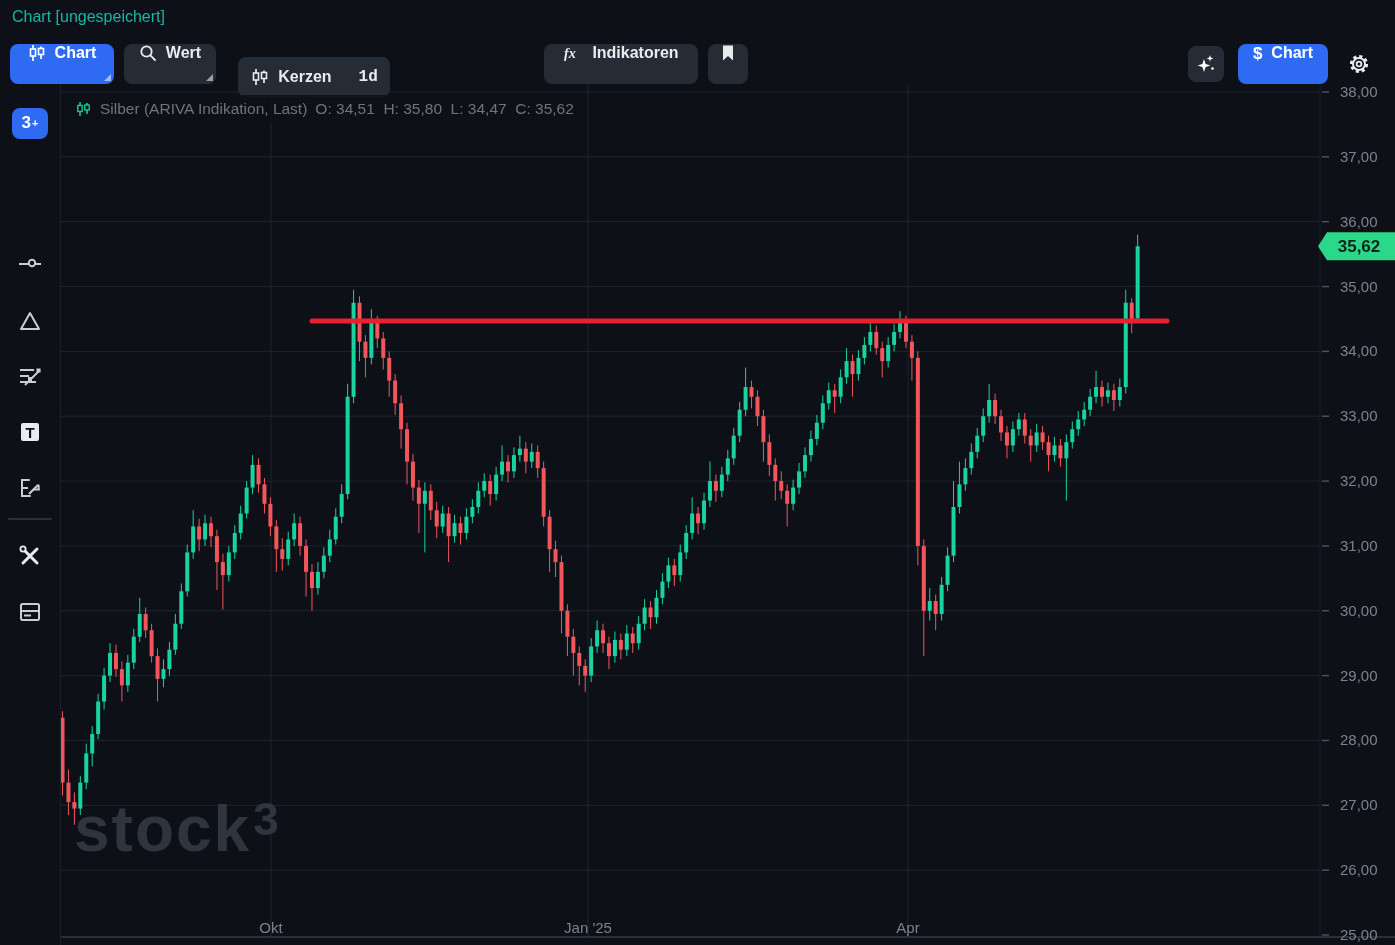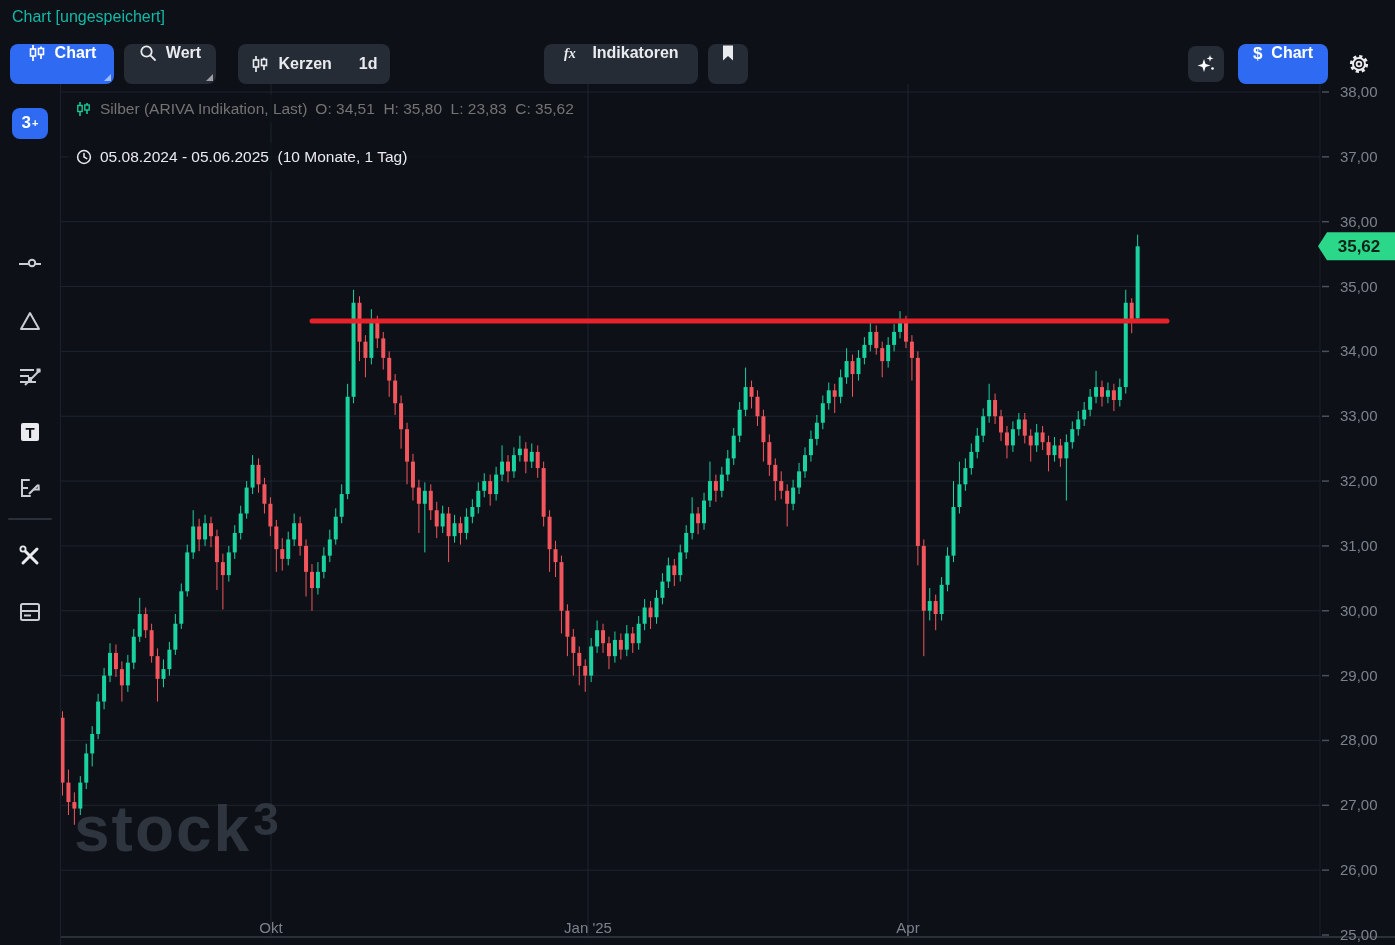--- a/index.html
+++ b/index.html
@@ -473,30 +473,23 @@
     <div class="row row1">
       <svg width="16" height="16" viewBox="0 0 16 16">
         <g stroke="#17c993" stroke-width="1.6">
             <line x1="4" y1="1" x2="4" y2="15"></line>
             <line x1="11" y1="2" x2="11" y2="13"></line>
           </g>
         <rect x="1.8" y="4.5" width="4.4" height="6" fill="#0d1117" stroke="#17c993" stroke-width="1.4"></rect>
         <rect x="8.8" y="4" width="4.4" height="5" fill="#0d1117" stroke="#17c993" stroke-width="1.4"></rect>
       </svg>
       <span class="pre">Silber (ARIVA Indikation, Last)</span>
-      <span class="pre">O: 34,51  H: 35,80  L: 23,83  C: 35,62</span>
+      <span class="pre">O: 34,51  H: 35,80  L: 34,47  C: 35,62</span>
     </div>
     <br>
-    <div class="row row2">
-      <svg width="16" height="16" viewBox="0 0 16 16">
-        <circle cx="8" cy="8" r="6.4" fill="none" stroke="#e8eaee" stroke-width="1.5"></circle>
-        <path d="M8 4.5 V8 L10.8 9.6" fill="none" stroke="#e8eaee" stroke-width="1.5" stroke-linecap="round"></path>
-      </svg>
-      <span class="pre">05.08.2024 - 05.06.2025  (10 Monate, 1 Tag)</span>
-    </div>
   </div>
 </div>
 
 <div class="titlebar">
   <span class="title">Chart [ungespeichert]</span>
 </div>
 
 <div class="toolbar">
   <div class="btn blue fold" style="left:10px;width:104px;">
     <svg width="18" height="18" viewBox="0 0 18 18">
@@ -511,34 +504,34 @@
   </div>
 
   <div class="btn fold" style="left:124px;width:92px;">
     <svg width="18" height="18" viewBox="0 0 18 18">
       <circle cx="7.5" cy="7.5" r="5.2" fill="none" stroke="#e9ebee" stroke-width="1.8"></circle>
       <line x1="11.6" y1="11.6" x2="16" y2="16" stroke="#e9ebee" stroke-width="1.8" stroke-linecap="round"></line>
     </svg>
     <span>Wert</span>
   </div>
 
-  <div class="btn" style="left:238px;width:152px;padding:12px;gap:0;">
+  <div class="btn" style="left:238px;width:152px;padding:12px;gap:0;margin-top:13px;">
     <div class="pillseg" style="gap:9px;padding:0 14px;">
       <svg width="18" height="18" viewBox="0 0 18 18">
         <g stroke="#e9ebee" stroke-width="1.7">
             <line x1="5" y1="1" x2="5" y2="17"></line>
             <line x1="13" y1="2.5" x2="13" y2="15"></line>
           </g>
         <rect x="2.5" y="5" width="5" height="7" fill="#262c35" stroke="#e9ebee" stroke-width="1.6"></rect>
         <rect x="10.5" y="4.5" width="5" height="6" fill="#262c35" stroke="#e9ebee" stroke-width="1.6"></rect>
       </svg>
       <span>Kerzen</span>
     </div>
     <div class="seg-div"></div>
-    <div class="pillseg" style="padding:0 13px;">
+    <div class="pillseg" style="padding:0 13px;font-family:Liberation Mono, monospace;">
       <span>1d</span>
     </div>
   </div>
 
 
   <div class="btn" style="left:544px;width:154px;">
     <svg width="20" height="18" viewBox="0 0 20 18">
       <text x="1" y="14" font-size="14" font-style="italic" font-weight="700" fill="#e9ebee" font-family="Liberation Serif, serif">fx</text>
     </svg>
     <span>Indikatoren</span>

